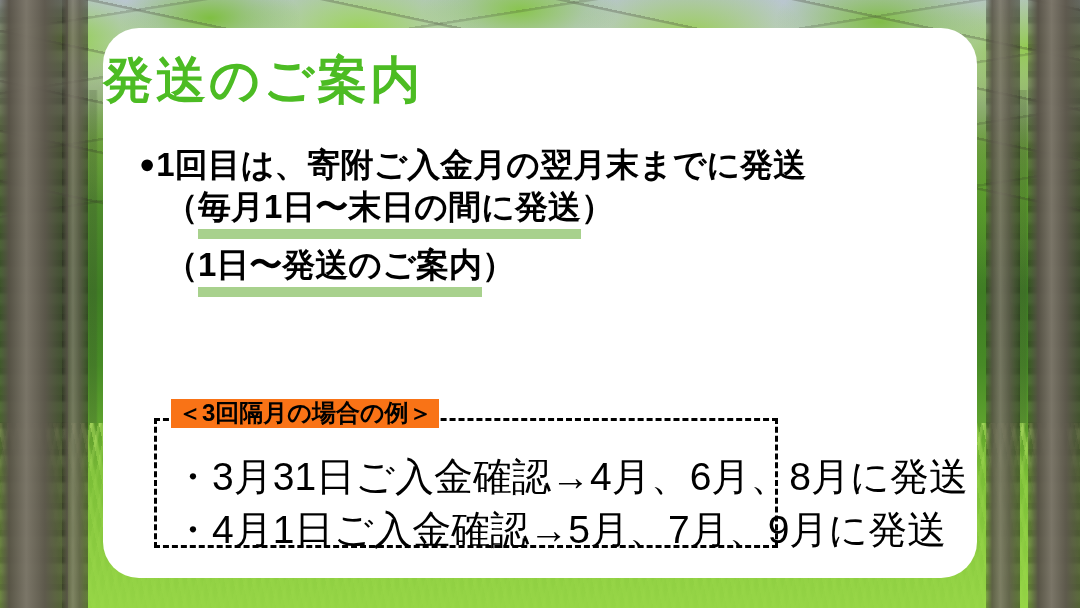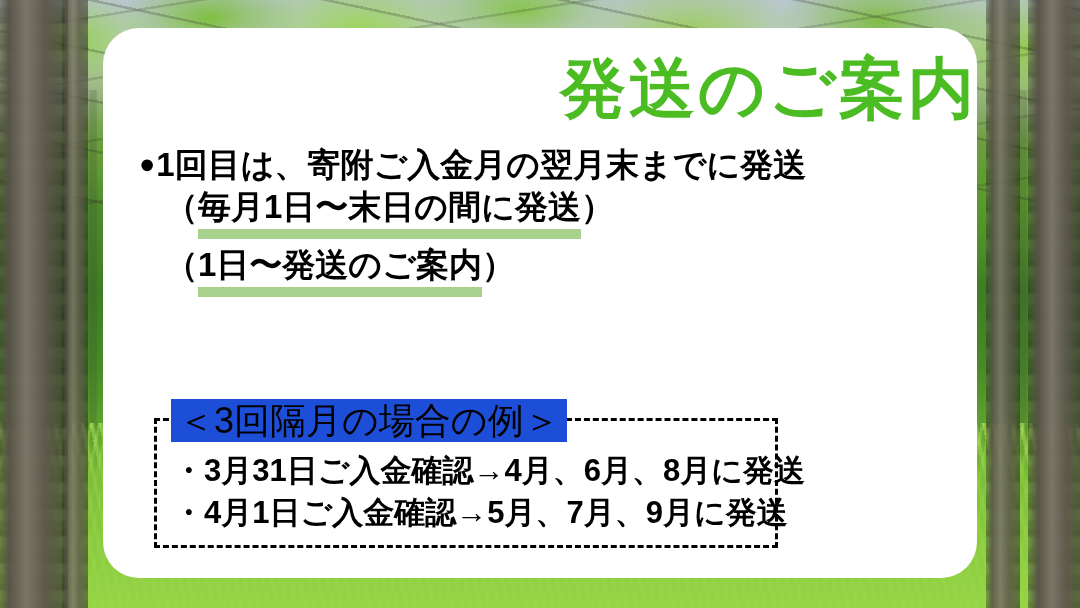--- a/index.html
+++ b/index.html
@@ -145,22 +145,22 @@
     background: #ffffff;
     border-radius: 36px;
     box-sizing: border-box;
   }
 
   .title {
     position: absolute;
     left: 0;
     right: 0;
     top: 26px;
-    text-align: right;
-    font-size: 66px;
+    text-align: left;
+    font-size: 50px;
     line-height: 1.05;
     font-weight: 700;
     letter-spacing: 3px;
     color: #4CBC23;
     white-space: nowrap;
   }
 
   .bullets {
     position: absolute;
     left: 36px;
@@ -209,38 +209,38 @@
     top: 390px;
     width: 624px;
     height: 130px;
     border: 3px dashed #000000;
     box-sizing: border-box;
   }
   .example-legend {
     position: absolute;
     left: 14px;
     top: -22px;
-    background: #1d4ed8;
+    background: #f97316;
     padding: 0 7px;
-    font-size: 36px;
+    font-size: 24px;
     line-height: 1.2;
-    font-weight: 400;
+    font-weight: 700;
     color: #000000;
     white-space: nowrap;
   }
   .example-lines {
     position: absolute;
     left: 16px;
     top: 29px;
     right: 8px;
   }
   .eline {
-    font-size: 31px;
+    font-size: 39px;
     line-height: 1.36;
-    font-weight: 700;
+    font-weight: 400;
     color: #000000;
     white-space: nowrap;
   }
 </style>
 </head>
 <body>
 
 <div id="stage">
 
   <div class="bg">

